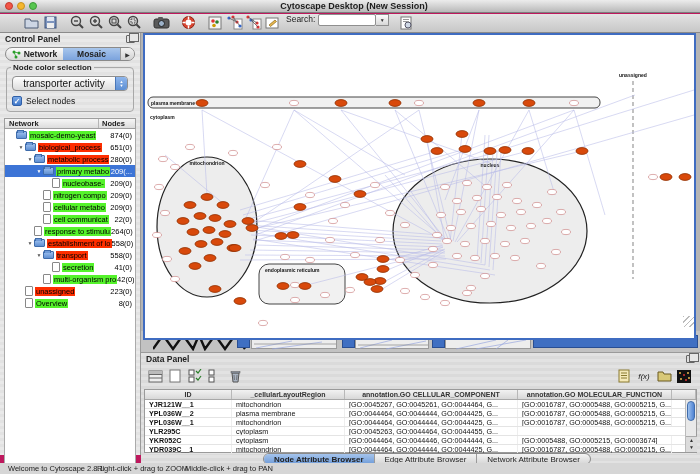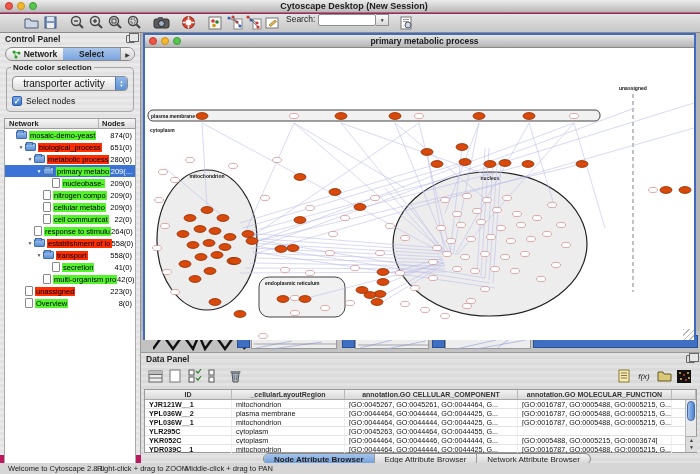--- a/index.html
+++ b/index.html
@@ -254,21 +254,21 @@
         <svg width="9" height="9">
             <circle cx="2" cy="2" r="1.5" fill="#2a9e2a"></circle>
             <circle cx="7" cy="3" r="1.5" fill="#2a9e2a"></circle>
             <circle cx="4" cy="7" r="1.5" fill="#2a9e2a"></circle>
             <line x1="2" y1="2" x2="7" y2="3" stroke="#2a9e2a" stroke-width="0.8"></line>
             <line x1="2" y1="2" x2="4" y2="7" stroke="#2a9e2a" stroke-width="0.8"></line>
           </svg>
         <span>Network</span>
       </span>
       <span class="cp-tab sel">
-        <span>Select</span>
+        <span>Mosaic</span>
       </span>
       <span class="cp-tab-arrow">▶</span>
     </div>
     <div class="groupbox">
       <span class="gb-legend">Node color selection</span>
       <div class="aqua-select">
         <span class="val">transporter activity</span>
         <span class="aqua-stepper">
             <span>▲</span>
             <span>▼</span>
@@ -403,28 +403,20 @@
         <svg width="86" height="12">
             <line x1="10" y1="11" x2="50" y2="2" stroke="#99a8e0" stroke-width="0.7"></line>
             <line x1="30" y1="11" x2="80" y2="2" stroke="#99a8e0" stroke-width="0.7"></line>
             <line x1="50" y1="11" x2="62" y2="2" stroke="#99a8e0" stroke-width="0.7"></line>
           </svg>
       </span>
       <span class="bluebar"></span>
     </div>
 
     <div class="netframe">
-      <div class="nf-titlebar">
-        <div class="lights">
-          <span class="light red"></span>
-          <span class="light yellow"></span>
-          <span class="light green"></span>
-        </div>
-        <div class="nf-title">primary metabolic process</div>
-      </div>
       <div class="canvas">
         <svg id="netsvg" width="549" height="292" viewBox="0 0 549 292">
             <rect x="3" y="62" width="452" height="11" rx="5" fill="#f1f1f1" stroke="#444" stroke-width="1"></rect>
             <text x="6" y="70" font-size="5" font-weight="bold" fill="#111" text-anchor="start" font-family="Liberation Sans, sans-serif">plasma membrane</text>
             <text x="5" y="84" font-size="5" font-weight="bold" fill="#111" text-anchor="start" font-family="Liberation Sans, sans-serif">cytoplasm</text>
             <ellipse cx="62" cy="192" rx="50" ry="70" fill="#ededed" stroke="#222" stroke-width="1.2"></ellipse>
             <text x="62" y="130" font-size="5" font-weight="bold" fill="#111" text-anchor="middle" font-family="Liberation Sans, sans-serif">mitochondrion</text>
             <ellipse cx="345" cy="196" rx="97" ry="72" fill="#ededed" stroke="#222" stroke-width="1.2"></ellipse>
             <text x="345" y="132" font-size="5" font-weight="bold" fill="#111" text-anchor="middle" font-family="Liberation Sans, sans-serif">nucleus</text>
             <rect x="114" y="229" width="86" height="40" rx="10" fill="#f1f1f1" stroke="#444" stroke-width="1"></rect>

